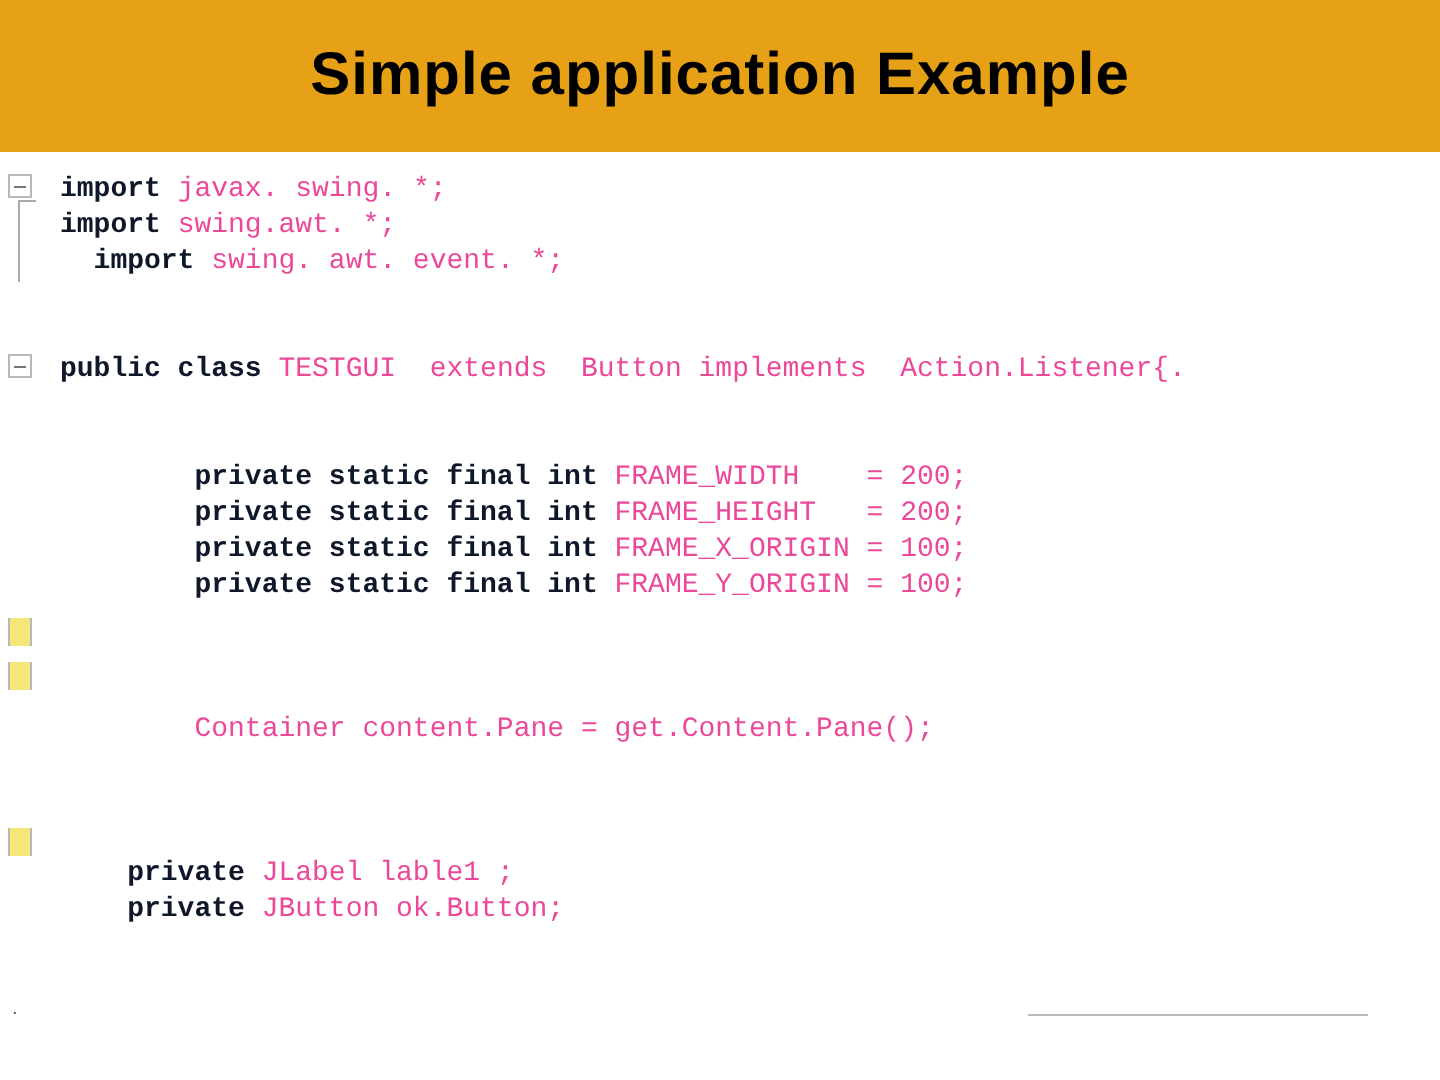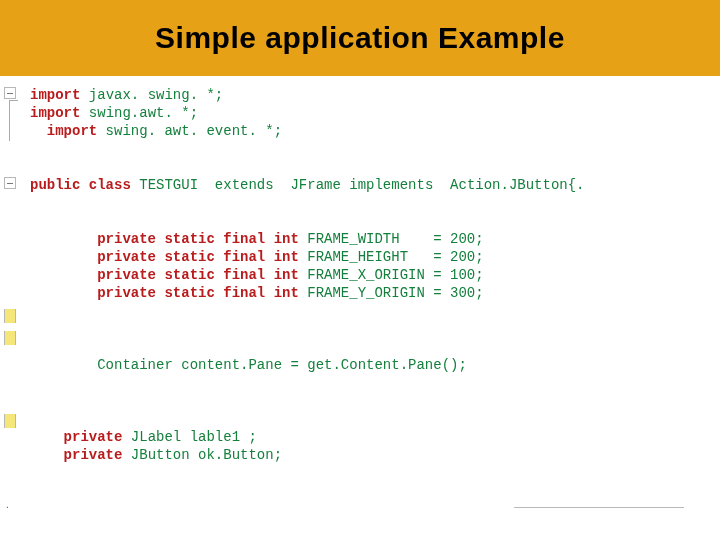--- a/index.html
+++ b/index.html
@@ -70,23 +70,23 @@
   }
   pre.code {
     margin: 0;
     padding-left: 30px;
     font-family: Consolas, "Courier New", monospace;
     font-size: 14px;
     line-height: 18px;
     white-space: pre;
     color: #000;
   }
-  .kw { color: #b91c1c; }
+  .kw { color: #0f172a; }
   .bold { font-weight: 600; }
-  .mono { color: #15803d; }
+  .mono { color: #ec4899; }
   .footer-line {
     position: absolute;
     right: 36px;
     bottom: 32px;
     width: 170px;
     height: 1px;
     background: #b9b9b9;
   }
   .dot {
     position: absolute;
@@ -111,27 +111,27 @@
     <div class="g-yellow" style="top:223px;"></div>
     <div class="g-yellow" style="top:245px;"></div>
     <div class="g-yellow" style="top:328px;"></div>
   </div>
 
   <pre class="code"><span class="kw bold">import</span><span class="mono"> javax. swing. *;</span>
 <span class="kw bold">import</span><span class="mono"> swing.awt. *;</span>
 <span class="kw bold">  import</span><span class="mono"> swing. awt. event. *;</span>
 <span></span>
 <span></span>
-<span class="kw bold">public class</span><span class="mono"> TESTGUI  extends  JFrame implements  Action.JButton{.</span>
+<span class="kw bold">public class</span><span class="mono"> TESTGUI  extends  Button implements  Action.Listener{.</span>
 <span></span>
 <span></span>
 <span class="kw bold">        private static final int</span><span class="mono"> FRAME_WIDTH    = 200;</span>
 <span class="kw bold">        private static final int</span><span class="mono"> FRAME_HEIGHT   = 200;</span>
 <span class="kw bold">        private static final int</span><span class="mono"> FRAME_X_ORIGIN = 100;</span>
-<span class="kw bold">        private static final int</span><span class="mono"> FRAME_Y_ORIGIN = 300;</span>
+<span class="kw bold">        private static final int</span><span class="mono"> FRAME_Y_ORIGIN = 100;</span>
 <span></span>
 <span></span>
 <span></span>
 <span class="mono">        Container content.Pane = get.Content.Pane();</span>
 <span></span>
 <span></span>
 <span></span>
 <span class="kw bold">    private</span><span class="mono"> JLabel lable1 ;</span>
 <span class="kw bold">    private</span><span class="mono"> JButton ok.Button;</span></pre>
 </div>

